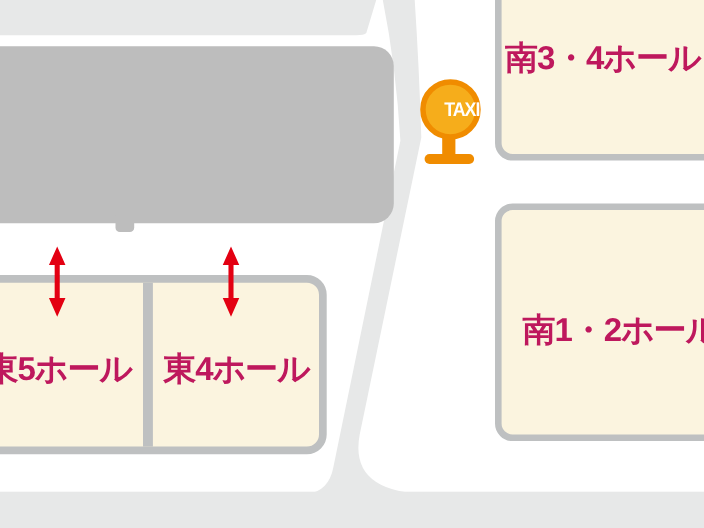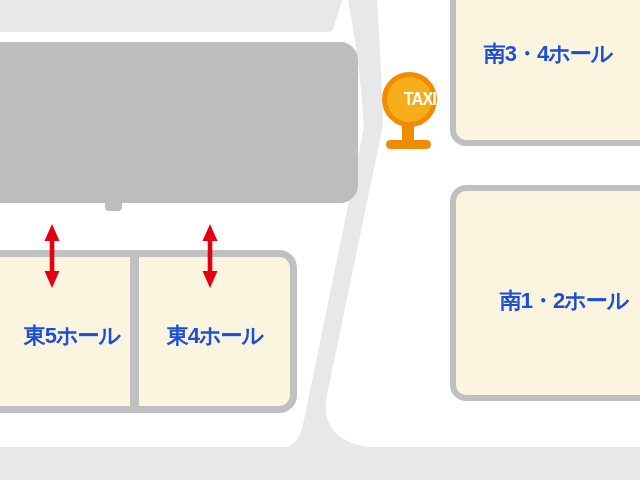--- a/index.html
+++ b/index.html
@@ -26,21 +26,21 @@
   .hall-east-compound{
     left:-50px;top:250px;width:347px;height:163px;border-width:7px;border-radius:18px;
   }
   .hall-divider{
     position:absolute;left:173px;top:0;bottom:0;width:9px;background:#BEC0C1;
   }
   .hall-south34{left:450px;top:-20px;width:240px;height:166px;}
   .hall-south12{left:450px;top:185px;width:240px;height:216px;}
   
   .hall-label{
-    position:absolute;font-size:22px;font-weight:700;color:#1d4ed8;
+    position:absolute;font-size:30px;font-weight:700;color:#be185d;
     letter-spacing:-1px;white-space:nowrap;line-height:35px;
   }
   .lbl-south34{left:456px;top:36px;width:184px;text-align:center;}
   .lbl-south12{left:456px;top:283px;width:184px;text-align:center;margin-left:16px;}
   .lbl-east5{left:-24px;top:318px;width:144px;text-align:right;}
   .lbl-east4{left:140px;top:318px;width:150px;text-align:center;}
   
   .taxi-post{
     position:absolute;left:402px;top:120px;width:12px;height:22px;
     background:#F08C00;border-radius:2px;

